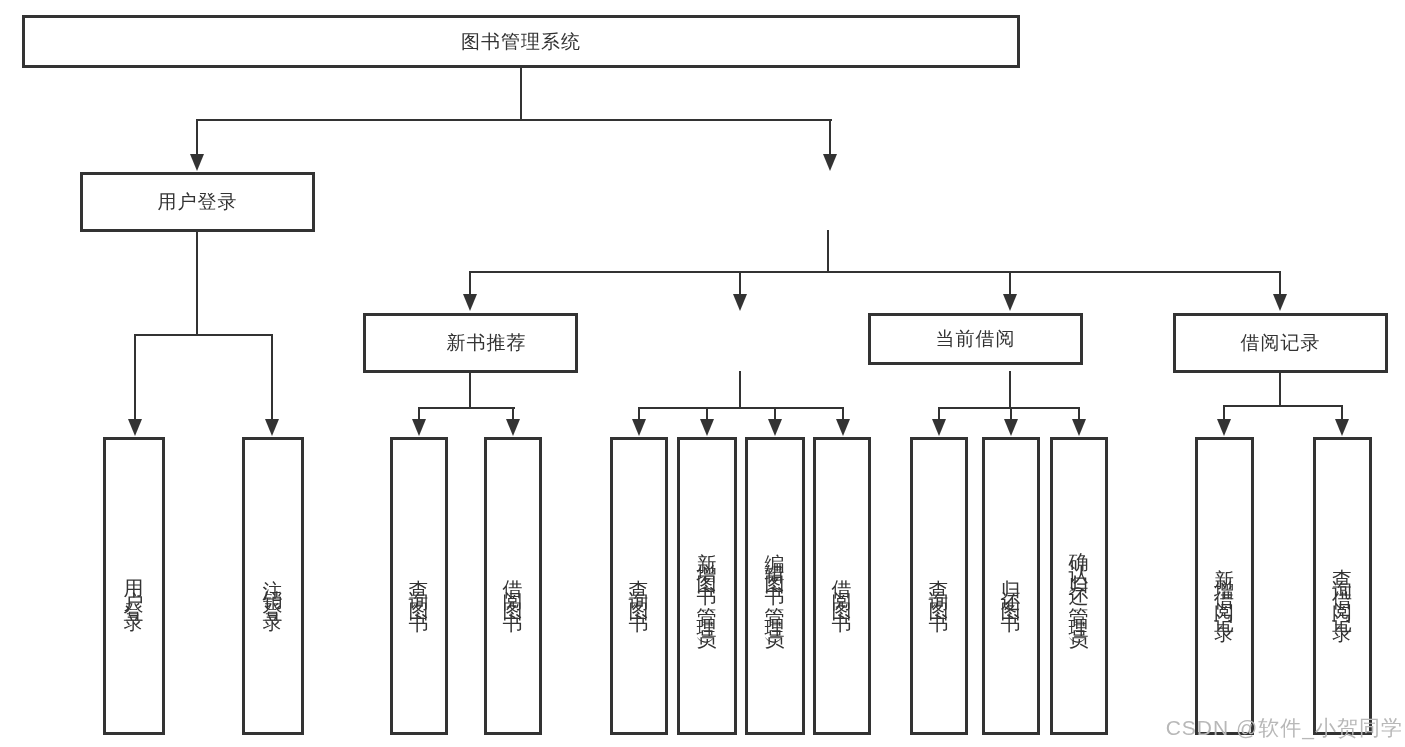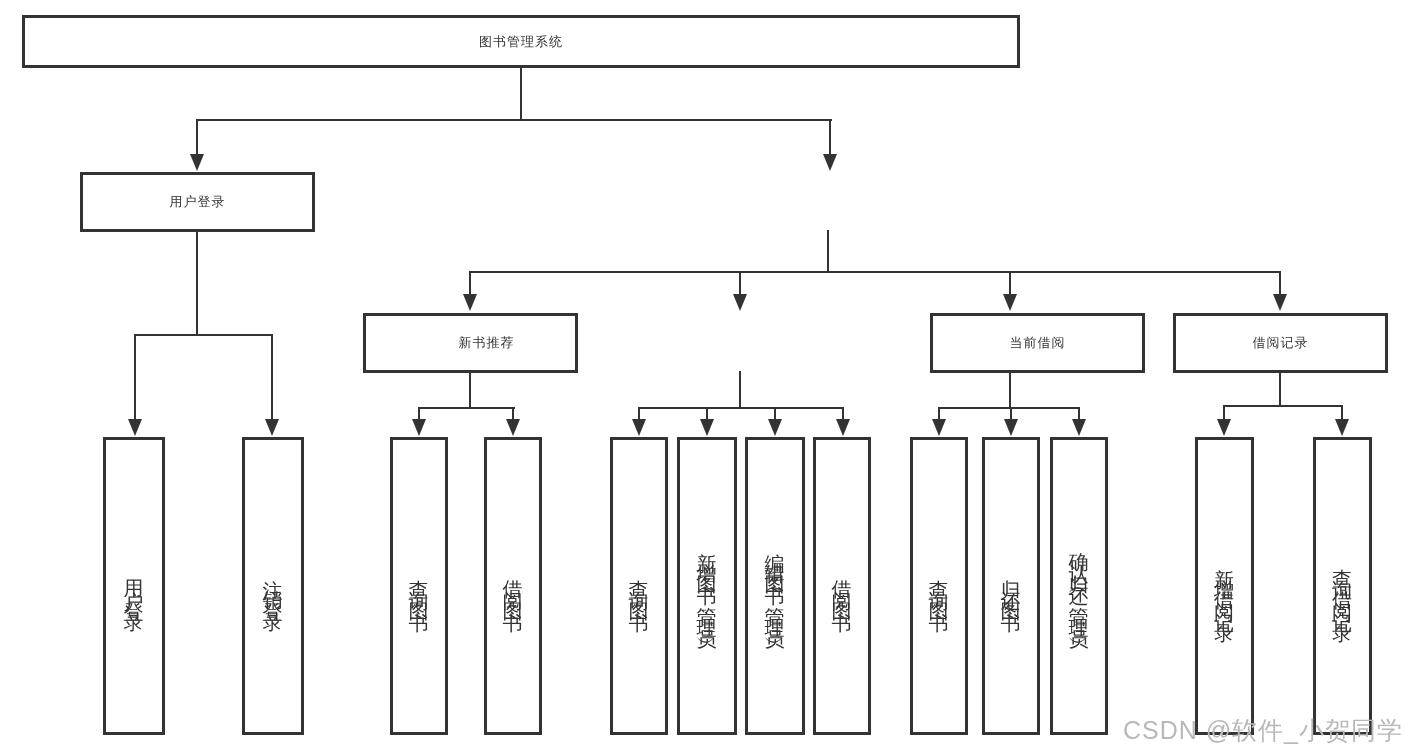--- a/index.html
+++ b/index.html
@@ -7,47 +7,47 @@
     position:relative; width:1405px; height:747px; background:#ffffff;
     font-family:"Liberation Sans","DejaVu Sans",sans-serif; color:#333333;
     overflow:hidden;
   }
   .node {
     position:absolute; box-sizing:border-box;
     border:3px solid #333333; background:#ffffff;
     display:flex; align-items:center; justify-content:center;
     color:#333333;
   }
-  .hbox { font-size:13px; letter-spacing:1px;text-align:center; }
+  .hbox { font-size:19px; letter-spacing:1px;text-align:center; }
   .vbox {
     writing-mode:vertical-rl; text-orientation:mixed;
     font-size:20px; letter-spacing:11px; line-height:1;
   }
   .line { position:absolute; background:#333333; }
   .arrow {
     position:absolute; width:0; height:0;
     border-left:7px solid transparent; border-right:7px solid transparent;
     border-top:17px solid #333333;
   }
   .watermark {
-    position:absolute; color:#b8b8b8; font-size:25px; letter-spacing:1px;
+    position:absolute; color:#b8b8b8; font-size:21px; letter-spacing:1px;
     white-space:nowrap;
   }
 </style>
 </head>
 <body>
 
 <div class="canvas">
 
   <div class="node hbox" style="left:22px;top:15px;width:998px;height:53px;">图书管理系统</div>
 
   <div class="node hbox" style="left:80px;top:172px;width:235px;height:60px;">用户登录</div>
 
   <div class="node hbox" style="left:363px;top:313px;width:215px;height:60px;padding-left:32px;">新书推荐</div>
-  <div class="node hbox" style="left:930px;top:313px;width:215px;height:60px;">当前借阅</div>
+  <div class="node hbox" style="left:868px;top:313px;width:215px;height:52px;">当前借阅</div>
   <div class="node hbox" style="left:1173px;top:313px;width:215px;height:60px;">借阅记录</div>
 
   <div class="node vbox" style="left:103px;top:437px;width:62px;height:298px;">用户登录</div>
   <div class="node vbox" style="left:242px;top:437px;width:62px;height:298px;">注销登录</div>
 
   <div class="node vbox" style="left:390px;top:437px;width:58px;height:298px;">查询图书</div>
   <div class="node vbox" style="left:484px;top:437px;width:58px;height:298px;">借阅图书</div>
 
   <div class="node vbox" style="left:610px;top:437px;width:58px;height:298px;">查询图书</div>
   <div class="node vbox" style="left:677px;top:437px;width:60px;height:298px;">新增图书（管理员）</div>

